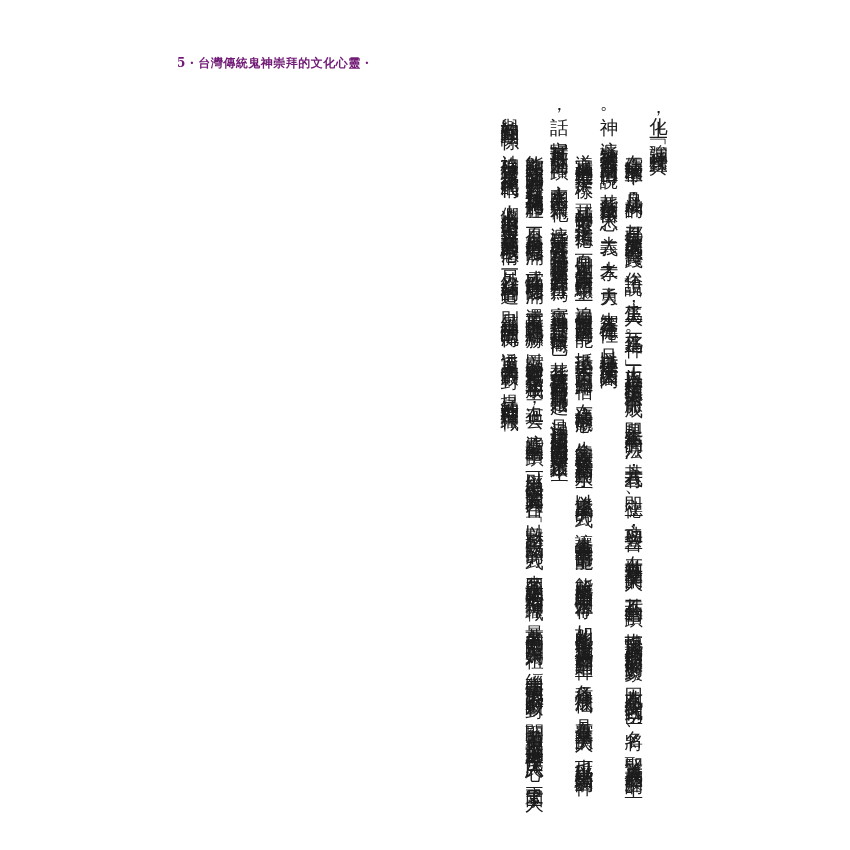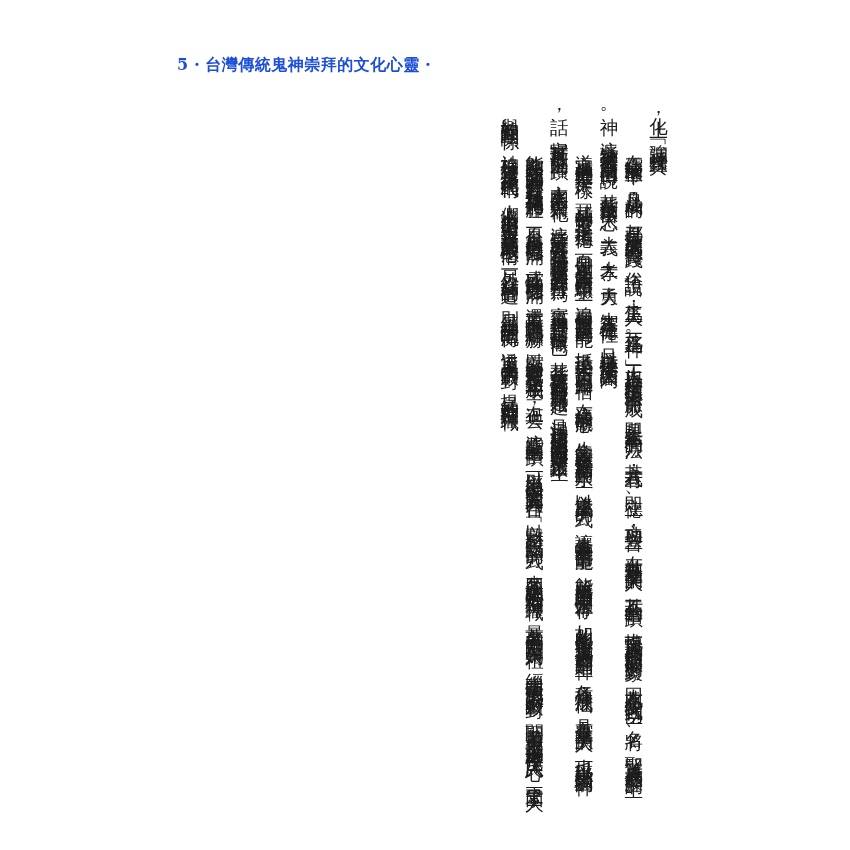--- a/index.html
+++ b/index.html
@@ -12,24 +12,24 @@
     height: 850px;
     position: relative;
     overflow: hidden;
     font-family: "DejaVu Serif", "Liberation Serif", serif;
     color: #1c1c1c;
   }
   .page-header {
     position: absolute;
     left: 177px;
     top: 55px;
-    font-size: 16px;
+    font-size: 12px;
     letter-spacing: 0.5px;
     white-space: nowrap;
-    color: #1d4ed8;
+    color: #701a75;
     font-weight: bold;
   }
   .body-text {
     position: absolute;
     top: 103px;
     right: 180px;
     height: 680px;
     writing-mode: vertical-rl;
     -webkit-writing-mode: vertical-rl;
     font-size: 18.5px;

